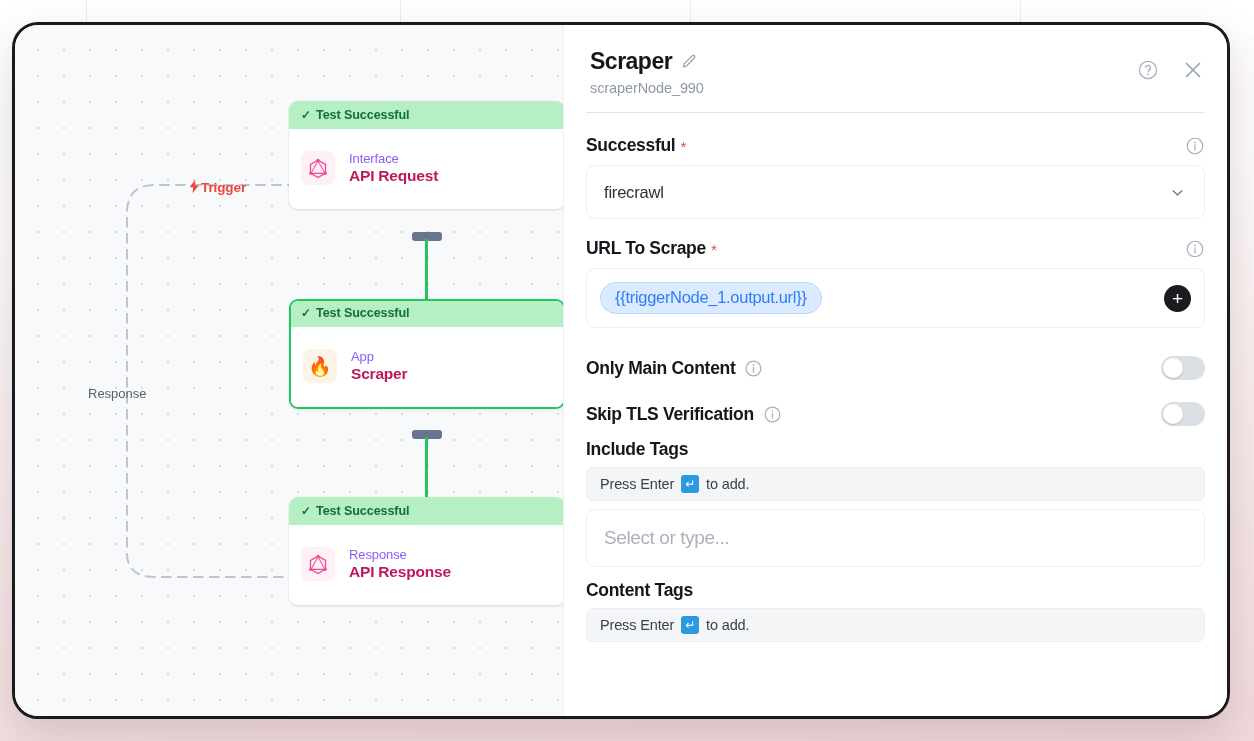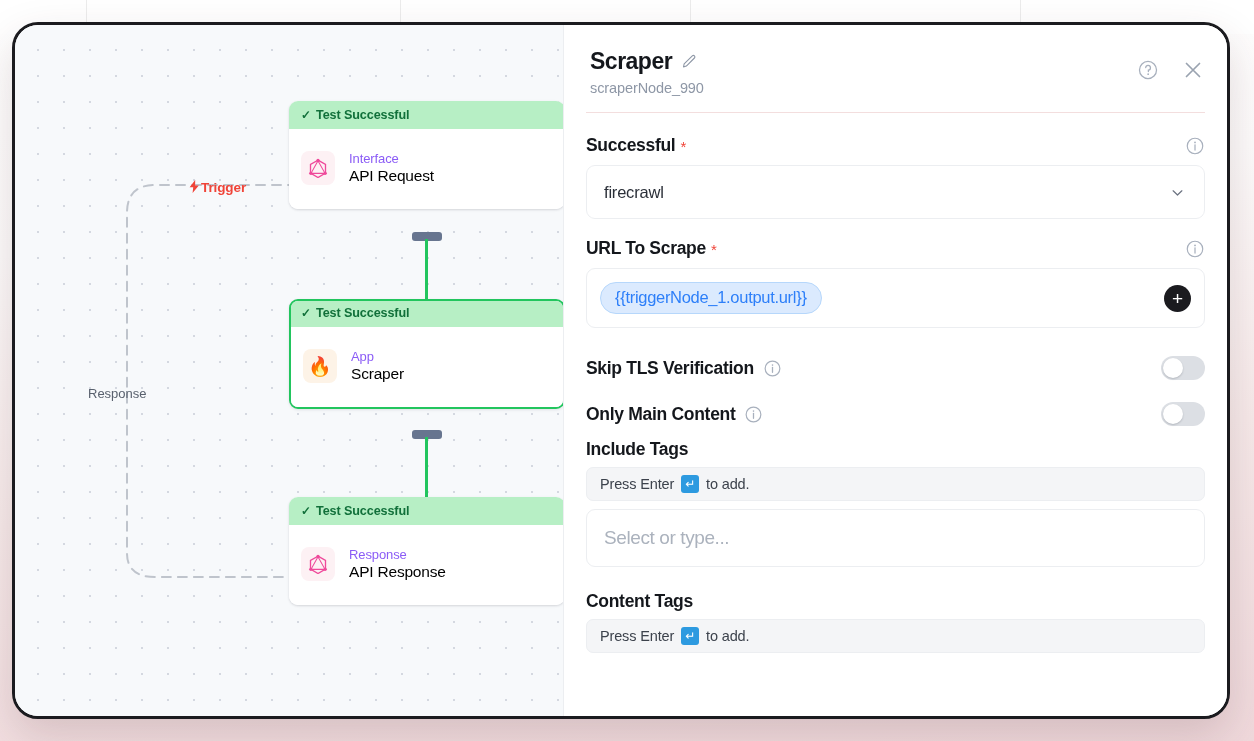--- a/index.html
+++ b/index.html
@@ -125,22 +125,22 @@
   .node-icon.fire    { background: #fdf3e7; }
   .node-icon .emoji  { font-size: 19px; line-height: 1; }
   .node-meta { display: flex; flex-direction: column; gap: 1px; }
   .node-kind {
     font-size: 13px;
     color: #8b5cf6;
     letter-spacing: -.1px;
   }
   .node-title {
     font-size: 15.5px;
-    font-weight: 400;
-    color: #000000;
+    font-weight: 700;
+    color: #be185d;
     letter-spacing: -.2px;
   }
 
   
   .port {
     position: absolute;
     width: 30px; height: 9px;
     background: #67758f;
     border-radius: 3px;
     left: 397px;
@@ -332,21 +332,21 @@
     background: #ffffff;
     display: flex; align-items: center;
     padding: 0 17px;
     cursor: text;
   }
   .tag-input .placeholder {
     font-size: 19px;
     color: #abb2bd;
     letter-spacing: -.4px;
   }
-  .mb-tight { margin-bottom: 24px; }
+  .mb-tight { margin-bottom: 13px; }
 </style>
 </head>
 <body>
 
 <div id="bg-strip">
   <div class="seam" style="left:86px"></div>
   <div class="seam" style="left:400px"></div>
   <div class="seam" style="left:690px"></div>
   <div class="seam" style="left:1020px"></div>
 </div>
@@ -506,47 +506,47 @@
             </svg>
           </span>
         </div>
         <div class="chip-box">
           <span class="var-chip">{{triggerNode_1.output.url}}</span>
           <span class="add-btn">+</span>
         </div>
       </div>
 
       <div class="toggle-row">
+        <span class="field-label">Only Main Content</span>
+        <span class="info-inline">
+          <svg width="19" height="19" viewBox="0 0 24 24" aria-hidden="true">
+            <circle cx="12" cy="12" r="9.3" fill="none" stroke="#a8b0bd" stroke-width="1.5"></circle>
+            <circle cx="12" cy="7.7" r="1.05" fill="#a8b0bd"></circle>
+            <path d="M12 10.6 V16.8" stroke="#a8b0bd" stroke-width="1.6" stroke-linecap="round"></path>
+          </svg>
+        </span>
+        <span class="switch">
+          <span class="knob"></span>
+        </span>
+      </div>
+
+      <div class="toggle-row">
         <span class="field-label">Skip TLS Verification</span>
         <span class="info-inline">
           <svg width="19" height="19" viewBox="0 0 24 24" aria-hidden="true">
             <circle cx="12" cy="12" r="9.3" fill="none" stroke="#a8b0bd" stroke-width="1.5"></circle>
             <circle cx="12" cy="7.7" r="1.05" fill="#a8b0bd"></circle>
             <path d="M12 10.6 V16.8" stroke="#a8b0bd" stroke-width="1.6" stroke-linecap="round"></path>
           </svg>
         </span>
         <span class="switch">
           <span class="knob"></span>
         </span>
       </div>
 
-      <div class="toggle-row">
-        <span class="field-label">Only Main Content</span>
-        <span class="info-inline">
-          <svg width="19" height="19" viewBox="0 0 24 24" aria-hidden="true">
-            <circle cx="12" cy="12" r="9.3" fill="none" stroke="#a8b0bd" stroke-width="1.5"></circle>
-            <circle cx="12" cy="7.7" r="1.05" fill="#a8b0bd"></circle>
-            <path d="M12 10.6 V16.8" stroke="#a8b0bd" stroke-width="1.6" stroke-linecap="round"></path>
-          </svg>
-        </span>
-        <span class="switch">
-          <span class="knob"></span>
-        </span>
-      </div>
-
       <div class="field mb-tight">
         <div class="field-label-row" style="margin-bottom:7px">
           <span class="field-label">Include Tags</span>
         </div>
         <div class="tag-hint">
           <span>Press Enter</span>
           <span class="enter-key">↵</span>
           <span>to add.</span>
         </div>
         <div class="tag-input">

